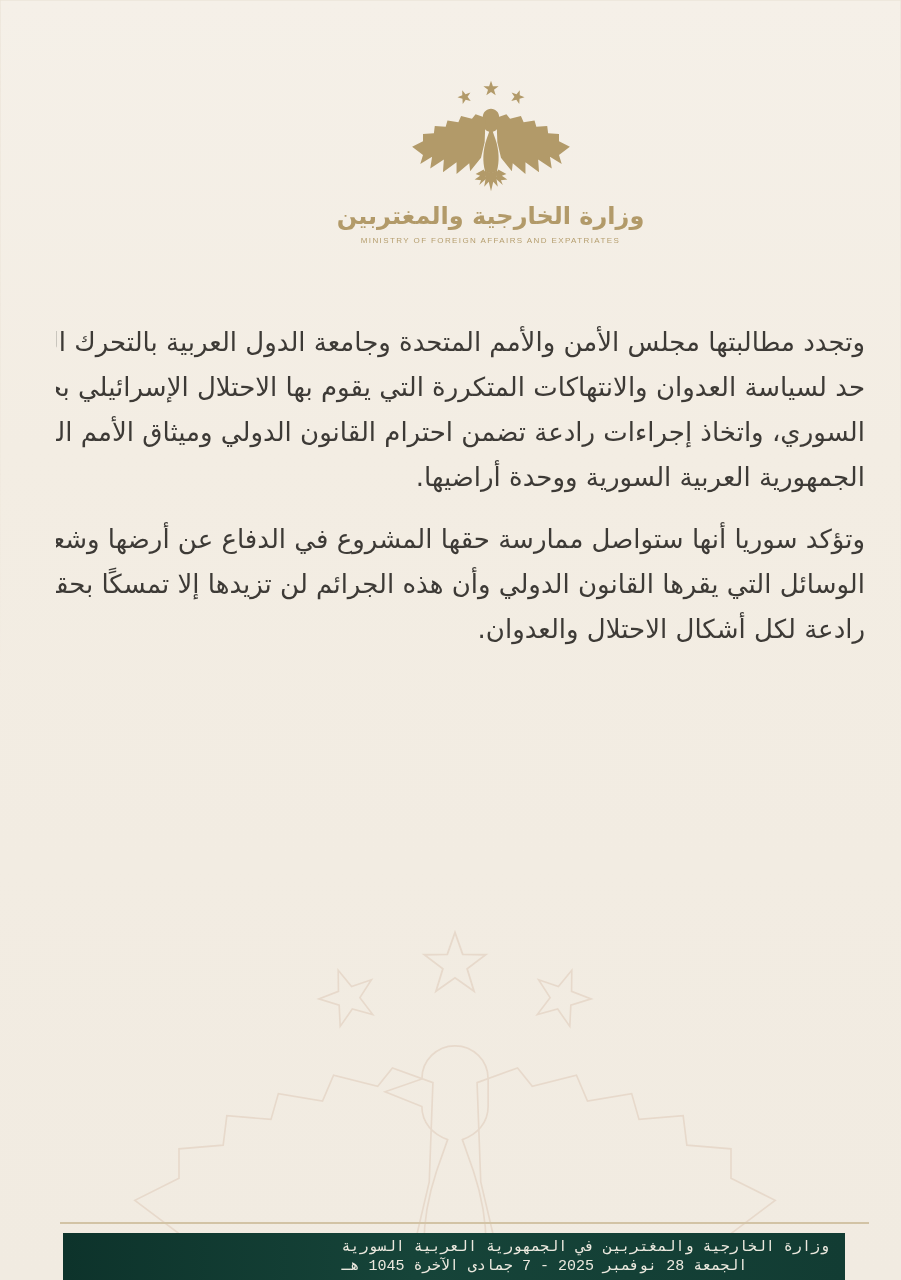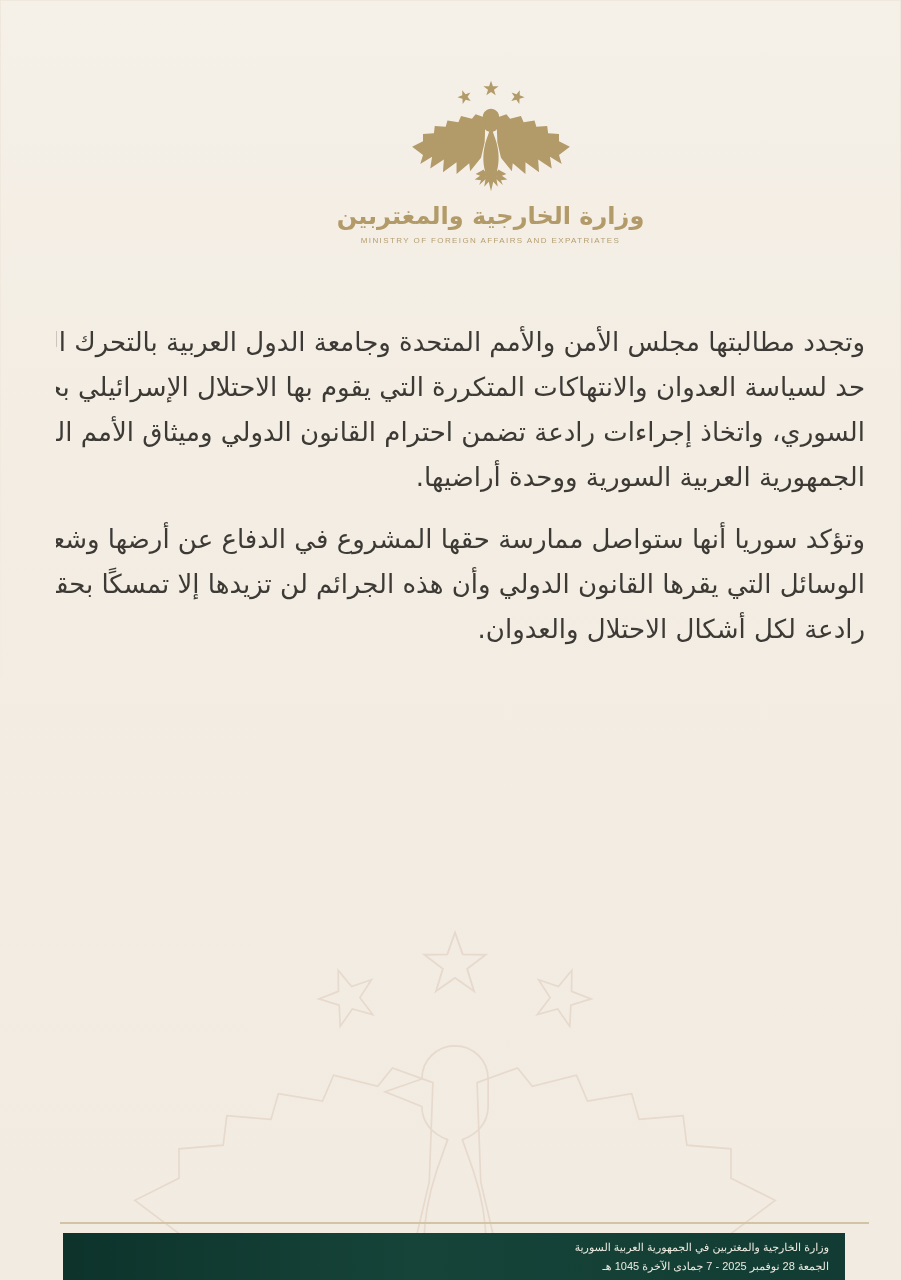--- a/index.html
+++ b/index.html
@@ -48,22 +48,22 @@
   .footer-bar{
     position:absolute;left:63px;top:1233px;width:782px;height:60px;z-index:4;
     background:linear-gradient(90deg,#0d332b 0%,#164439 45%,#123c33 100%);
   }
   .social-handle{
     position:absolute;left:120px;top:13px;width:255px;text-align:center;
     color:#dfe5dd;font-size:17px;letter-spacing:.6px;
     font-family:"Liberation Sans","DejaVu Sans",sans-serif;
   }
   .footer-ar{
-    position:absolute;right:16px;top:5px;text-align:right;direction:rtl;
-    color:#ece9df;font-size:11px;line-height:19px;font-family:Liberation Sans, sans-serif;
+    position:absolute;right:16px;top:5px;text-align:left;direction:rtl;
+    color:#ece9df;font-size:15px;line-height:19px;font-family:Liberation Mono, monospace;
   }
 </style>
 </head>
 <body>
 
 <svg width="0" height="0" style="position:absolute" aria-hidden="true">
   <defs>
     <path id="star5" d="M0,-8 L1.9,-2.6 L7.6,-2.5 L3,1 L4.7,6.5 L0,3.2 L-4.7,6.5 L-3,1 L-7.6,-2.5 L-1.9,-2.6 Z"></path>
     <path id="wingR" d="M116,45 L127,41 L131,46 L143,43 L146,50 L158,48 L160,55 L172,54 L173,62 L185,63 L185,71 L197,77 L185,86 L188,96 L175,88 L177,101 L162,91 L163,105 L148,94 L148,107 L134,95 L133,104 L121,89 L117,72 Z"></path>
     <path id="talonR" d="M118,102 L127,107 L122,109 L128,113 L121,114 L123,119 L115,112 Z"></path>

